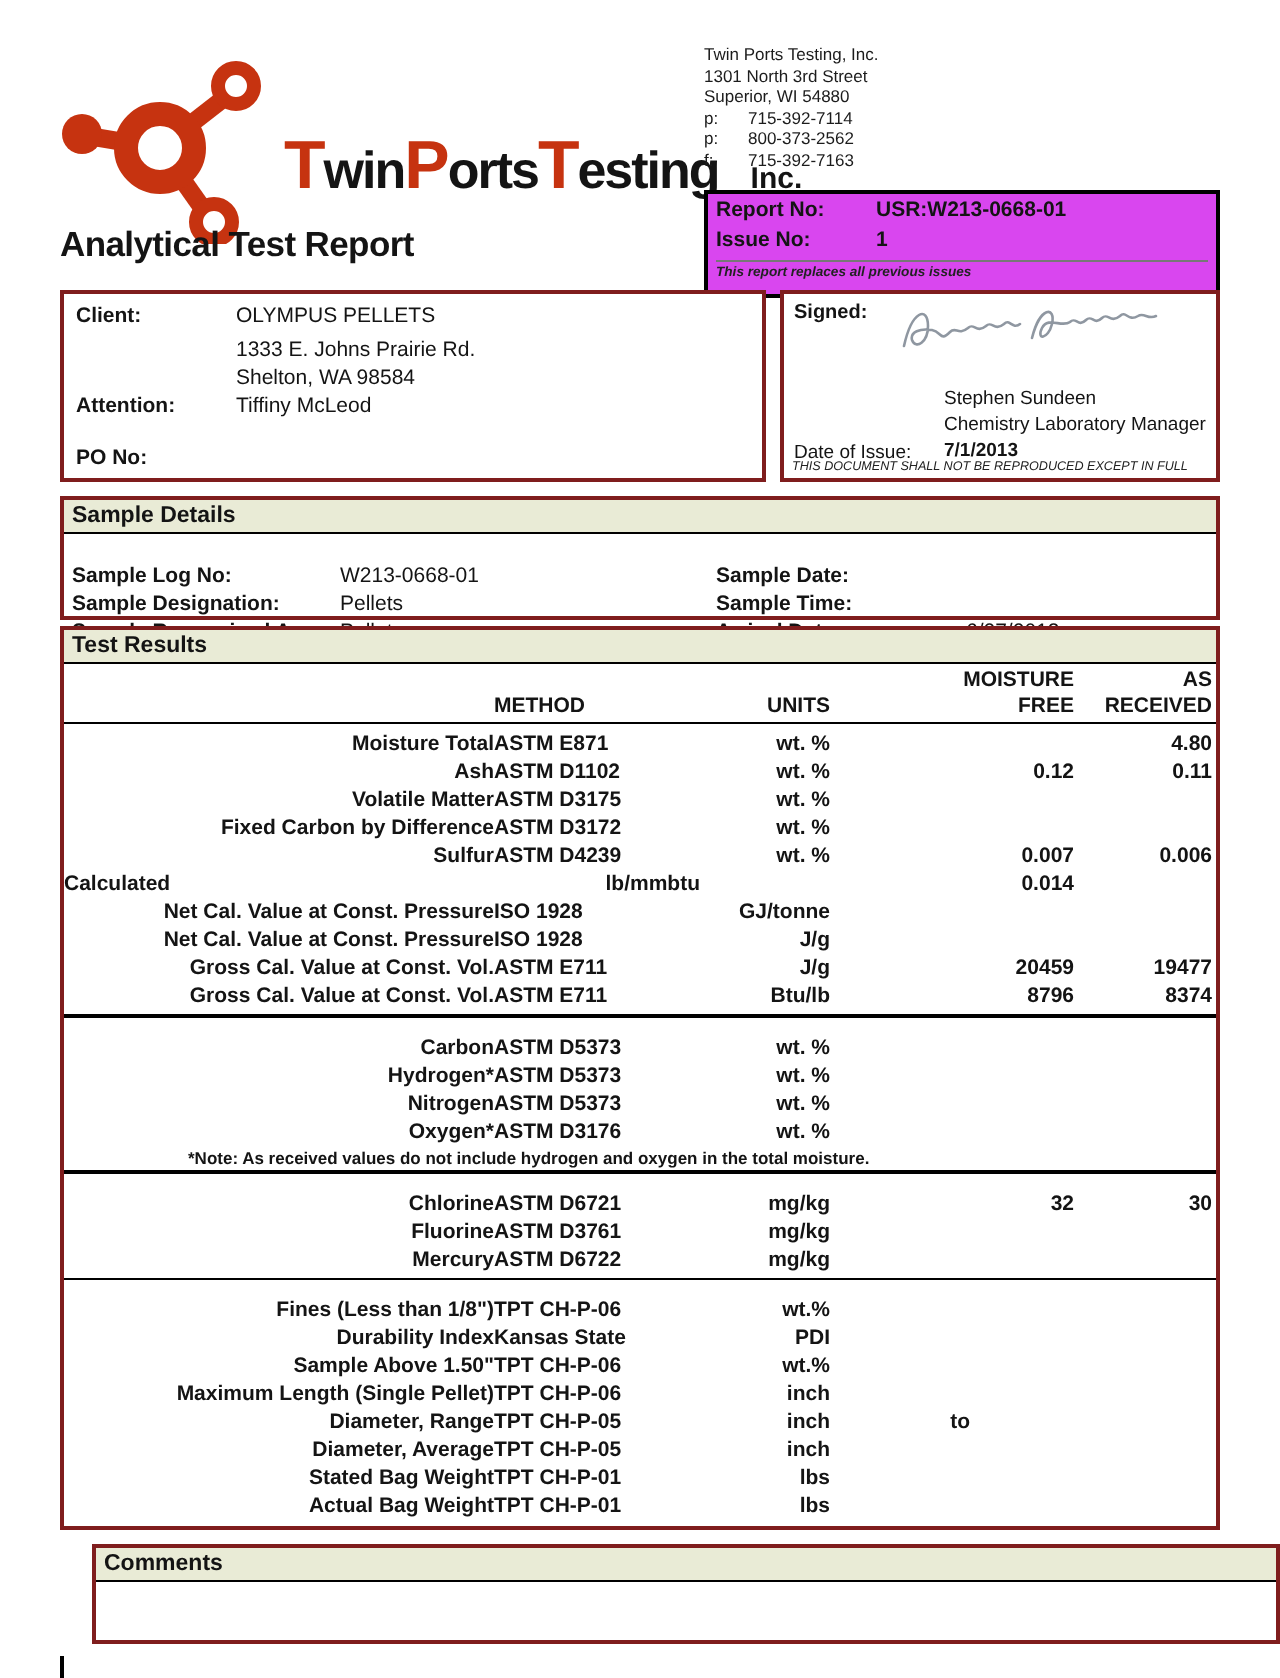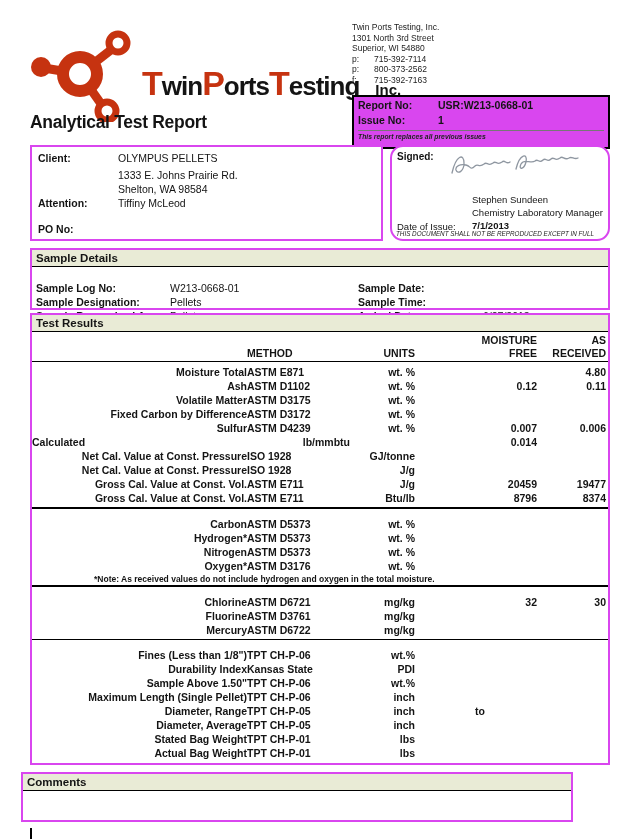--- a/index.html
+++ b/index.html
@@ -2,21 +2,21 @@
 <html><head>
 <meta charset="utf-8">
 <style>
   html,body{margin:0;padding:0;}
   body{
     width:640px;height:839px;background:#ffffff;position:relative;
     font-family:"Liberation Sans",sans-serif;color:#141414;
     -webkit-font-smoothing:antialiased;
   }
   .abs{position:absolute;}
-  .box{border:2px solid #d946ef;background:#fff;box-sizing:border-box;}
+  .box{border:2px solid #7f1d1d;background:#fff;box-sizing:border-box;}
   .bar{
     background:#e9ebd6;border-bottom:1px solid #000;
     font-weight:bold;font-size:11.5px;line-height:16px;padding:0 4px;height:17px;
     box-sizing:border-box;
   }
   
   .logo-wrap{left:28px;top:26px;width:330px;height:96px;}
   .logo-text{position:absolute;left:114px;top:38px;white-space:nowrap;font-weight:bold;letter-spacing:-1px;}
   .logo-cap{font-size:34px;}
   .logo-low{font-size:26px;}
@@ -28,21 +28,21 @@
   .report-box{left:352px;top:95px;width:258px;height:54px;background:#d946ef;border:2px solid #000;box-sizing:border-box;padding:1px 4px;}
   .rb-row{display:flex;font-size:10.5px;font-weight:bold;line-height:15px;}
   .rb-lab{width:80px;}
   .rb-note{font-size:6.8px;font-style:italic;font-weight:bold;line-height:11px;border-top:1px solid #777;margin-top:2px;color:#222;}
   .page-title{left:30px;top:112px;font-size:17.5px;font-weight:bold;letter-spacing:-0.3px;}
   
   .client-box{left:30px;top:145px;width:353px;height:96px;padding:4px 0 0 6px;}
   .cb-row{display:flex;font-size:10.5px;line-height:14px;}
   .cb-lab{width:80px;font-weight:bold;}
   .cb-gap{height:12px;}
-  .signed-box{left:390px;top:145px;width:220px;height:96px;border-radius:13px;}
+  .signed-box{left:390px;top:145px;width:220px;height:96px;}
   .sb-signed{position:absolute;left:5px;top:4px;font-size:10px;font-weight:bold;}
   .sb-sig{position:absolute;left:52px;top:0px;}
   .sb-name{position:absolute;left:80px;top:46px;font-size:9.5px;line-height:13px;}
   .sb-date-lab{position:absolute;left:5px;top:74px;font-size:9.5px;font-weight:normal;}
   .sb-date-val{position:absolute;left:80px;top:73px;font-size:9.5px;font-weight:bold;}
   .sb-foot{position:absolute;left:4px;bottom:2px;font-size:6.3px;font-style:italic;color:#222;white-space:nowrap;}
   
   .sample-box{left:30px;top:248px;width:580px;height:62px;}
   .sd-body{position:relative;font-size:10.5px;line-height:14px;padding-top:1px;margin-top:13px;}
   .sd-row{display:flex;padding-left:4px;}
@@ -59,21 +59,21 @@
   .td-units,.td-mf,.td-ar{text-align:right;font-weight:bold;}
   .td-to{padding-right:52px;}
   .colheads{border-bottom:1px solid #000;padding:2px 0 1px;}
   .group{box-sizing:border-box;}
   .group-1{padding:3px 0 2px;border-bottom:2px solid #000;}
   .group-2{padding:8px 0 0;border-bottom:2px solid #000;}
   .group-3{padding:8px 0 2px;border-bottom:1px solid #000;}
   .group-4{padding:8px 0 3px;}
   .note{font-size:8.5px;line-height:12px;padding-left:62px;font-weight:bold;}
   
-  .comments-box{left:21px;top:772px;width:552px;height:50px;}
+  .comments-box{left:46px;top:772px;width:594px;height:50px;}
   .comments-body{height:30px;}
   .bottom-tick{left:30px;top:828px;width:2px;height:11px;background:#000;}
 </style>
 </head>
 <body>
 
 <div class="abs logo-wrap">
   <svg width="114" height="96" viewBox="0 0 114 96">
     <g stroke="#c63310" stroke-width="9" fill="none">
       <line x1="52" y1="48" x2="88" y2="20"></line>

